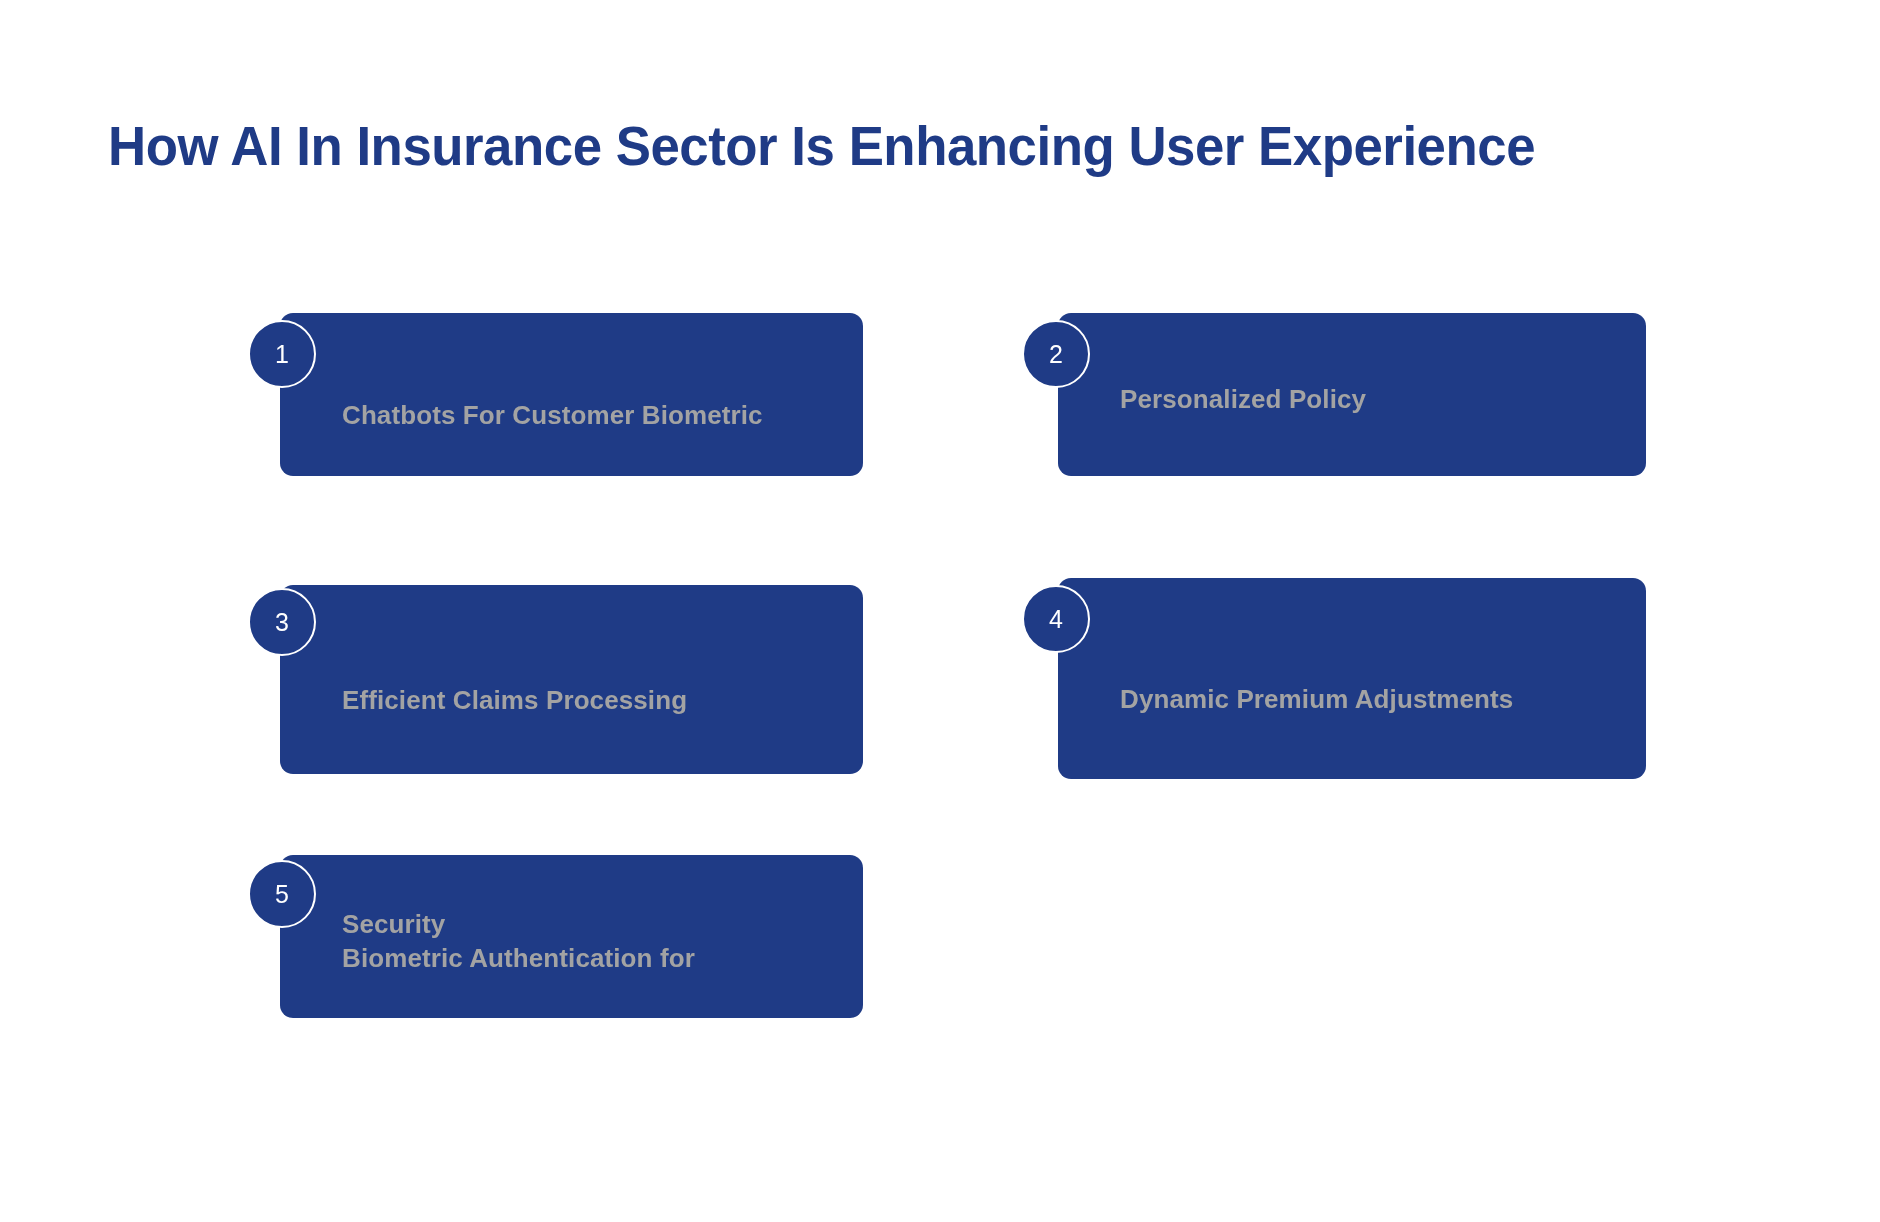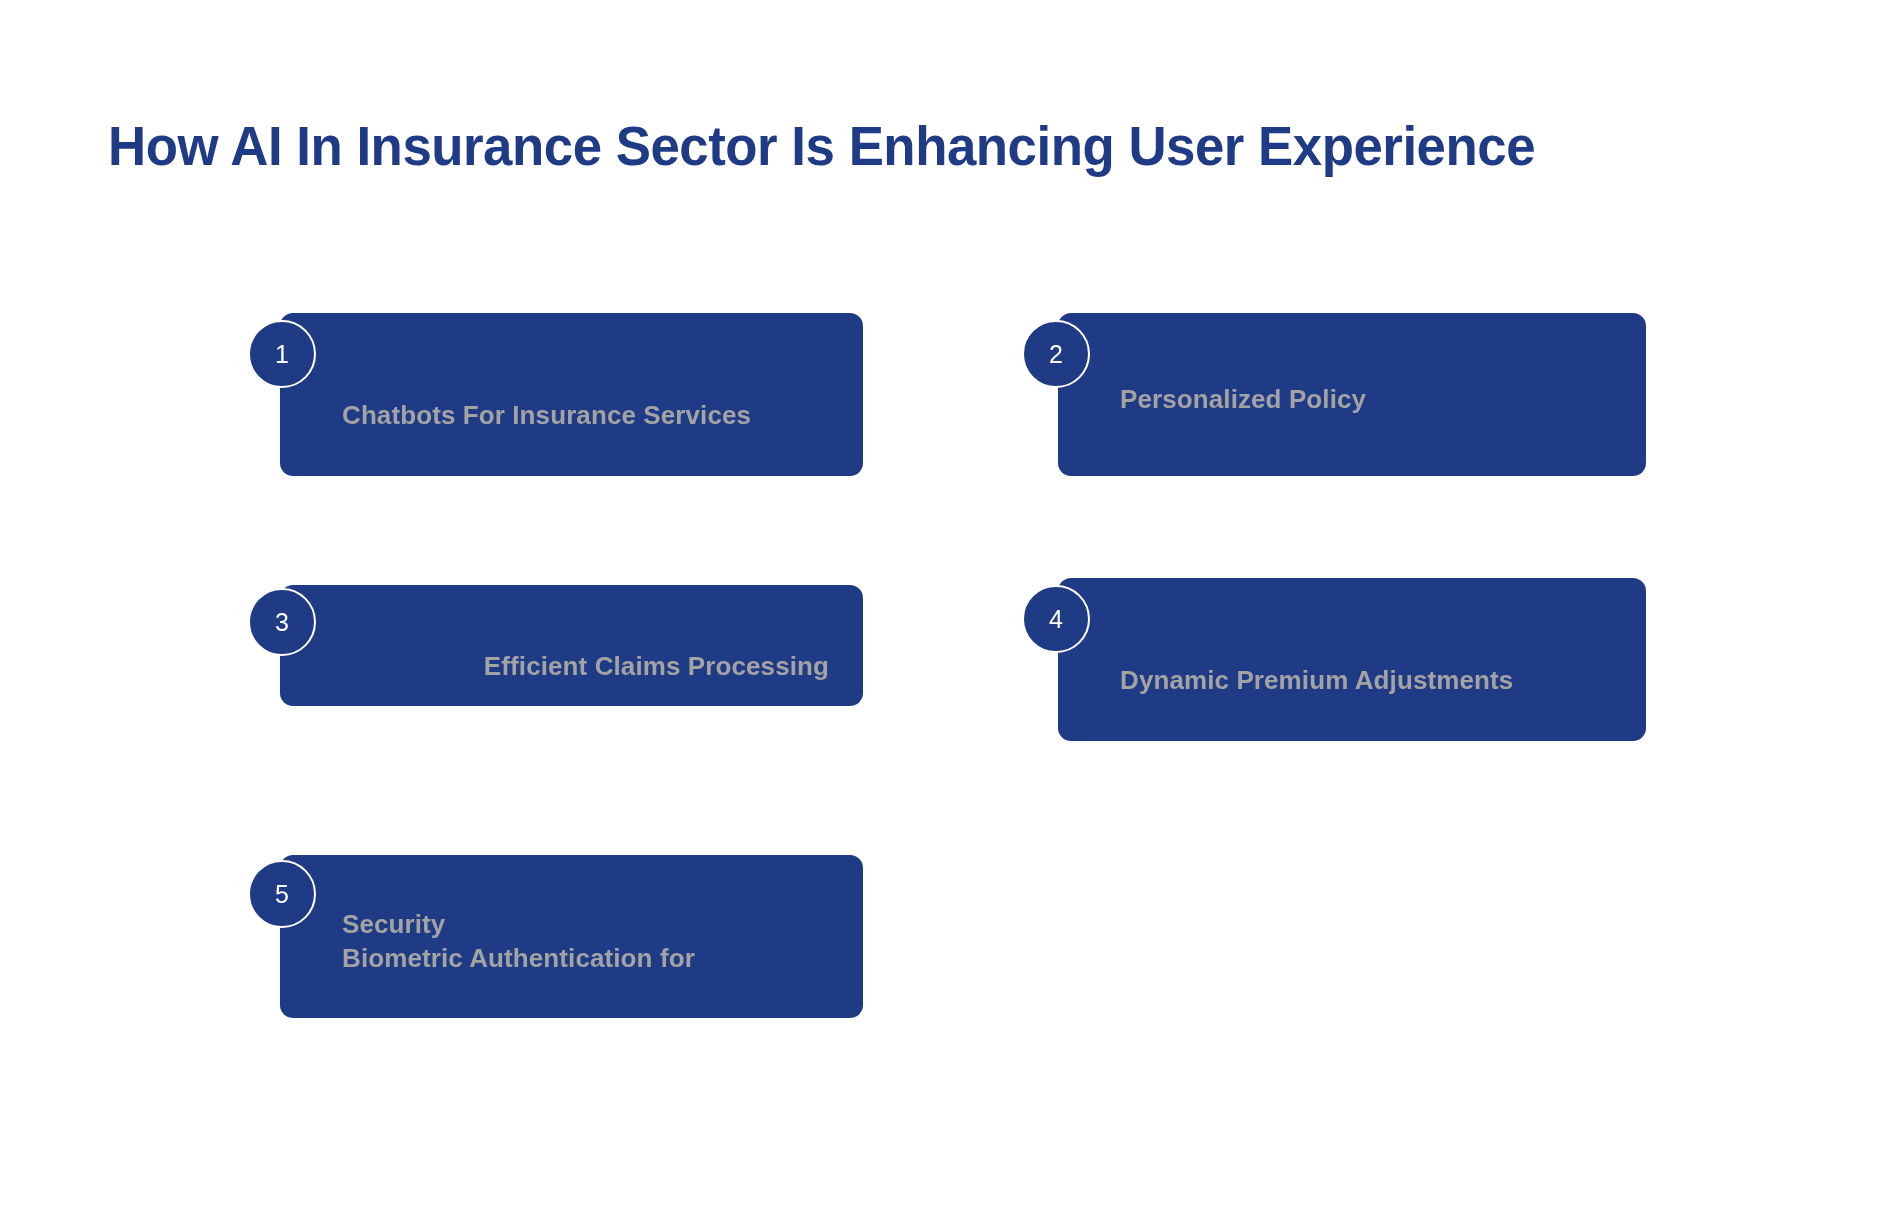--- a/index.html
+++ b/index.html
@@ -103,40 +103,40 @@
     line-height: 1;
   }
 
   
   #card-1 { left: 280px; top: 313px; width: 583px; height: 163px; }
   #badge-1 { left: 248px; top: 320px; }
   
   #card-2 { left: 1058px; top: 313px; width: 588px; height: 163px; }
   #badge-2 { left: 1022px; top: 320px; }
   
-  #card-3 { left: 280px; top: 585px; width: 583px; height: 121px; text-align: right; }
+  #card-3 { left: 280px; top: 585px; width: 583px; height: 189px; }
   #badge-3 { left: 248px; top: 588px; }
   
-  #card-4 { left: 1058px; top: 578px; width: 588px; height: 163px; }
+  #card-4 { left: 1058px; top: 578px; width: 588px; height: 201px; }
   #badge-4 { left: 1022px; top: 585px; }
   
   #card-5 { left: 280px; top: 855px; width: 583px; height: 163px; }
   #badge-5 { left: 248px; top: 860px; }
 </style>
 </head>
 <body>
 
 <div class="infographic">
 
   <h1 class="page-title">How AI In Insurance Sector Is Enhancing User Experience</h1>
 
   <div class="cards-layer">
 
     <div class="card" id="card-1">
-      <div class="card-text one-line">Chatbots For Insurance Services</div>
+      <div class="card-text one-line">Chatbots For Customer Biometric</div>
     </div>
     <div class="badge" id="badge-1">
       <span class="badge-num">1</span>
     </div>
 
     <div class="card" id="card-2">
       <div class="card-text two-line">
         <div>Personalized Policy</div>
       </div>
     </div>

